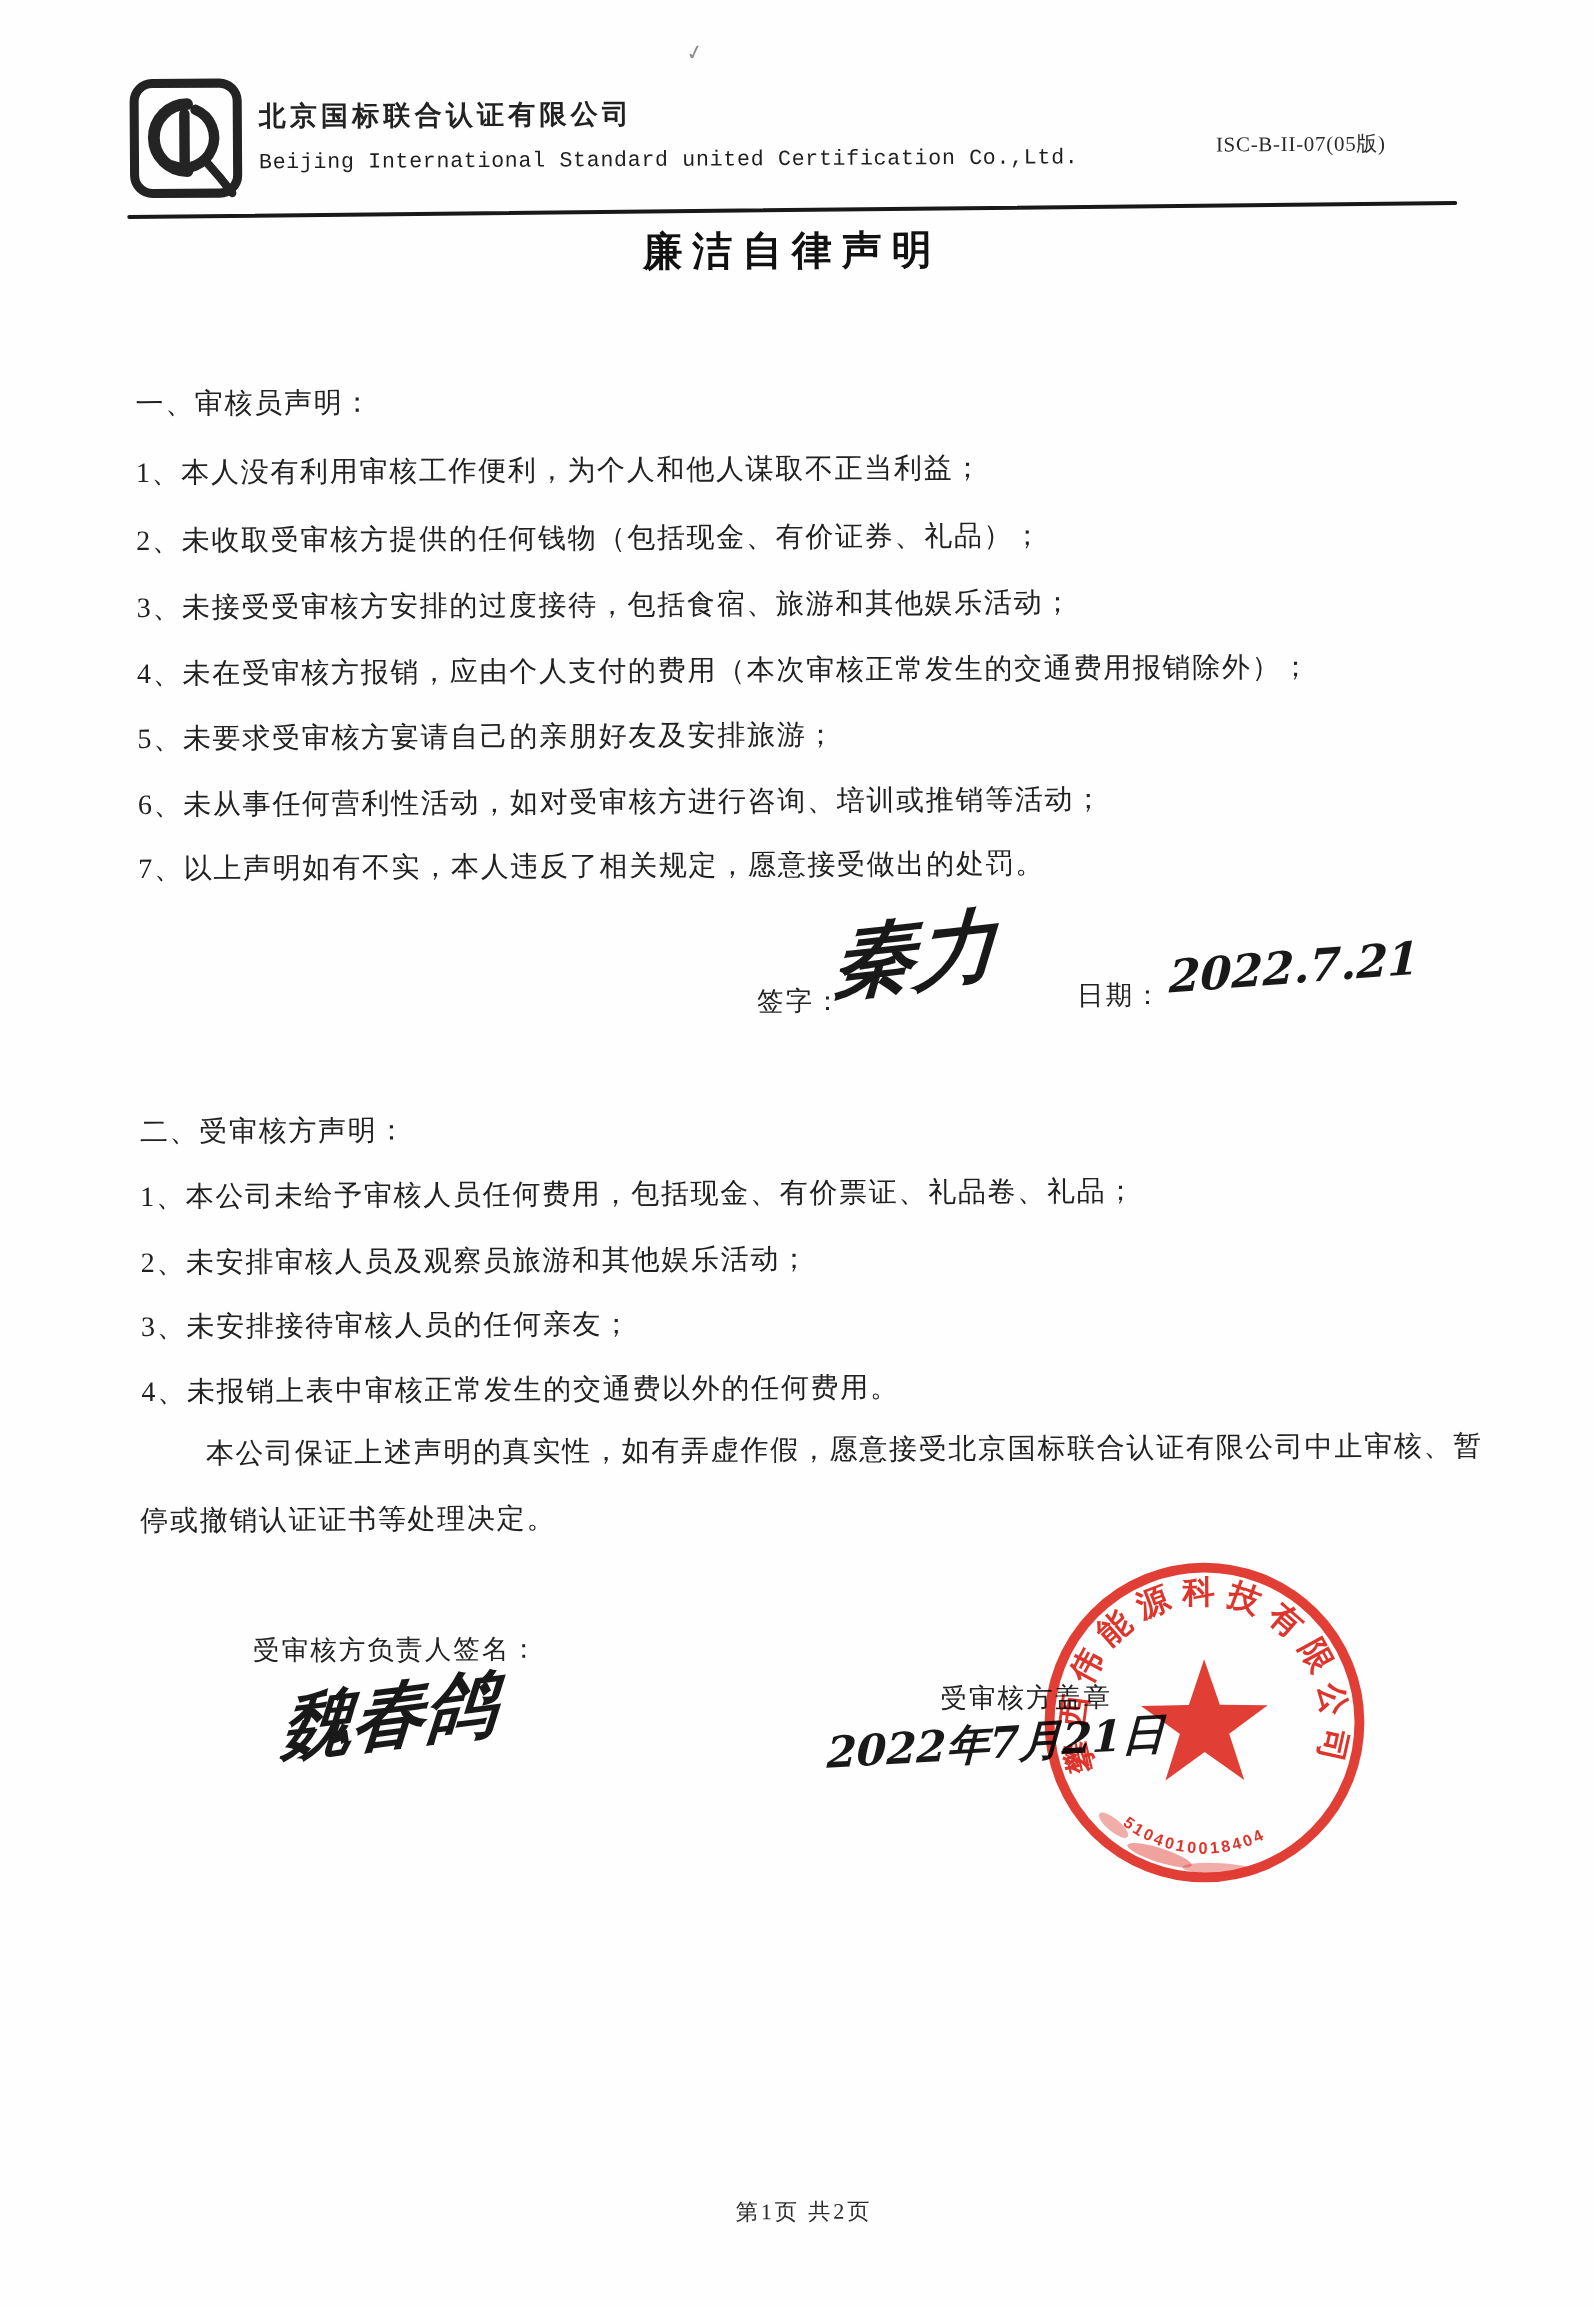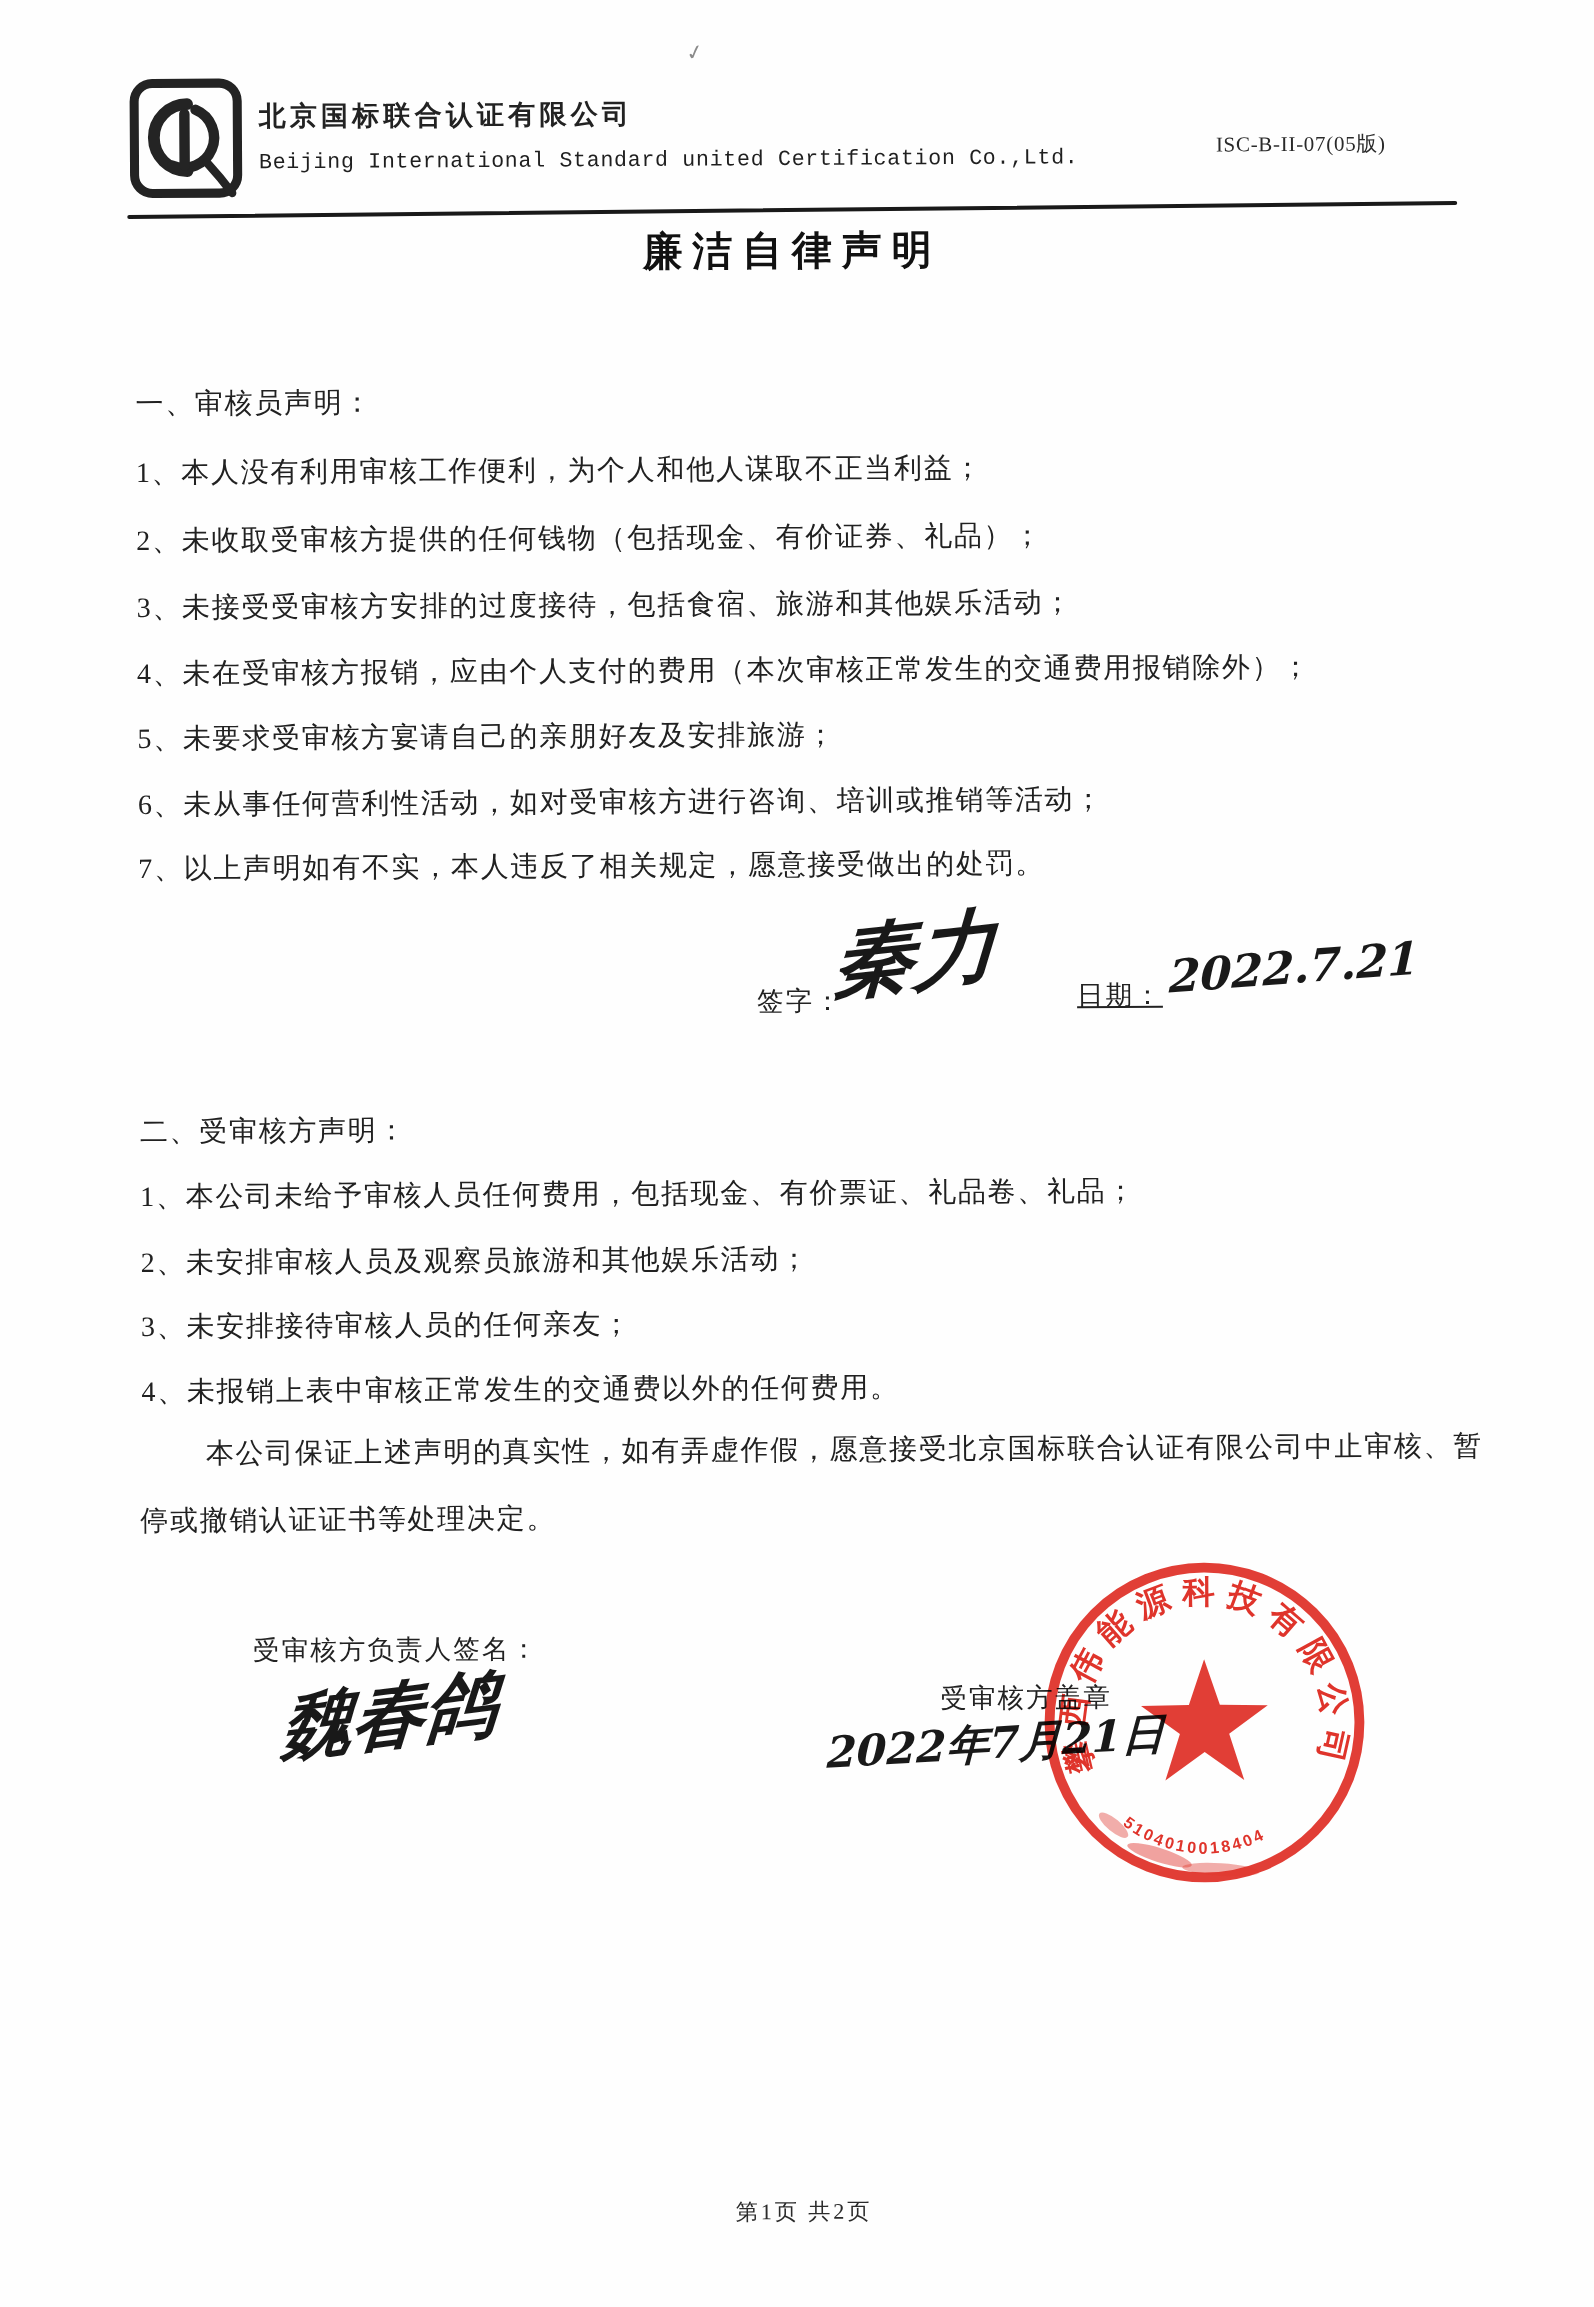--- a/index.html
+++ b/index.html
@@ -60,21 +60,21 @@
     <div class="abs line" style="top:450px;">1、本人没有利用审核工作便利，为个人和他人谋取不正当利益；</div>
     <div class="abs line" style="top:518px;">2、未收取受审核方提供的任何钱物（包括现金、有价证券、礼品）；</div>
     <div class="abs line" style="top:585px;">3、未接受受审核方安排的过度接待，包括食宿、旅游和其他娱乐活动；</div>
     <div class="abs line" style="top:651px;">4、未在受审核方报销，应由个人支付的费用（本次审核正常发生的交通费用报销除外）；</div>
     <div class="abs line" style="top:716px;">5、未要求受审核方宴请自己的亲朋好友及安排旅游；</div>
     <div class="abs line" style="top:782px;">6、未从事任何营利性活动，如对受审核方进行咨询、培训或推销等活动；</div>
     <div class="abs line" style="top:846px;">7、以上声明如有不实，本人违反了相关规定，愿意接受做出的处罚。</div>
 
     <div class="abs lbl" style="left:758px;top:983px;text-align:center;">签字：</div>
     <div class="abs hand sig1">秦力</div>
-    <div class="abs lbl" style="left:1078px;top:979px;text-decoration:underline;">日期：</div>
+    <div class="abs lbl" style="left:1078px;top:979px;">日期：</div>
     <div class="abs hand date1">2022.7.21</div>
 
     <div class="abs line" style="top:1109px;">二、受审核方声明：</div>
     <div class="abs line" style="top:1174px;">1、本公司未给予审核人员任何费用，包括现金、有价票证、礼品卷、礼品；</div>
     <div class="abs line" style="top:1240px;">2、未安排审核人员及观察员旅游和其他娱乐活动；</div>
     <div class="abs line" style="top:1304px;">3、未安排接待审核人员的任何亲友；</div>
     <div class="abs line" style="top:1369px;">4、未报销上表中审核正常发生的交通费以外的任何费用。</div>
 
     <div class="abs line" style="left:204px;top:1431px;">本公司保证上述声明的真实性，如有弄虚作假，愿意接受北京国标联合认证有限公司中止审核、暂</div>
     <div class="abs line" style="left:138px;top:1498px;">停或撤销认证证书等处理决定。</div>

